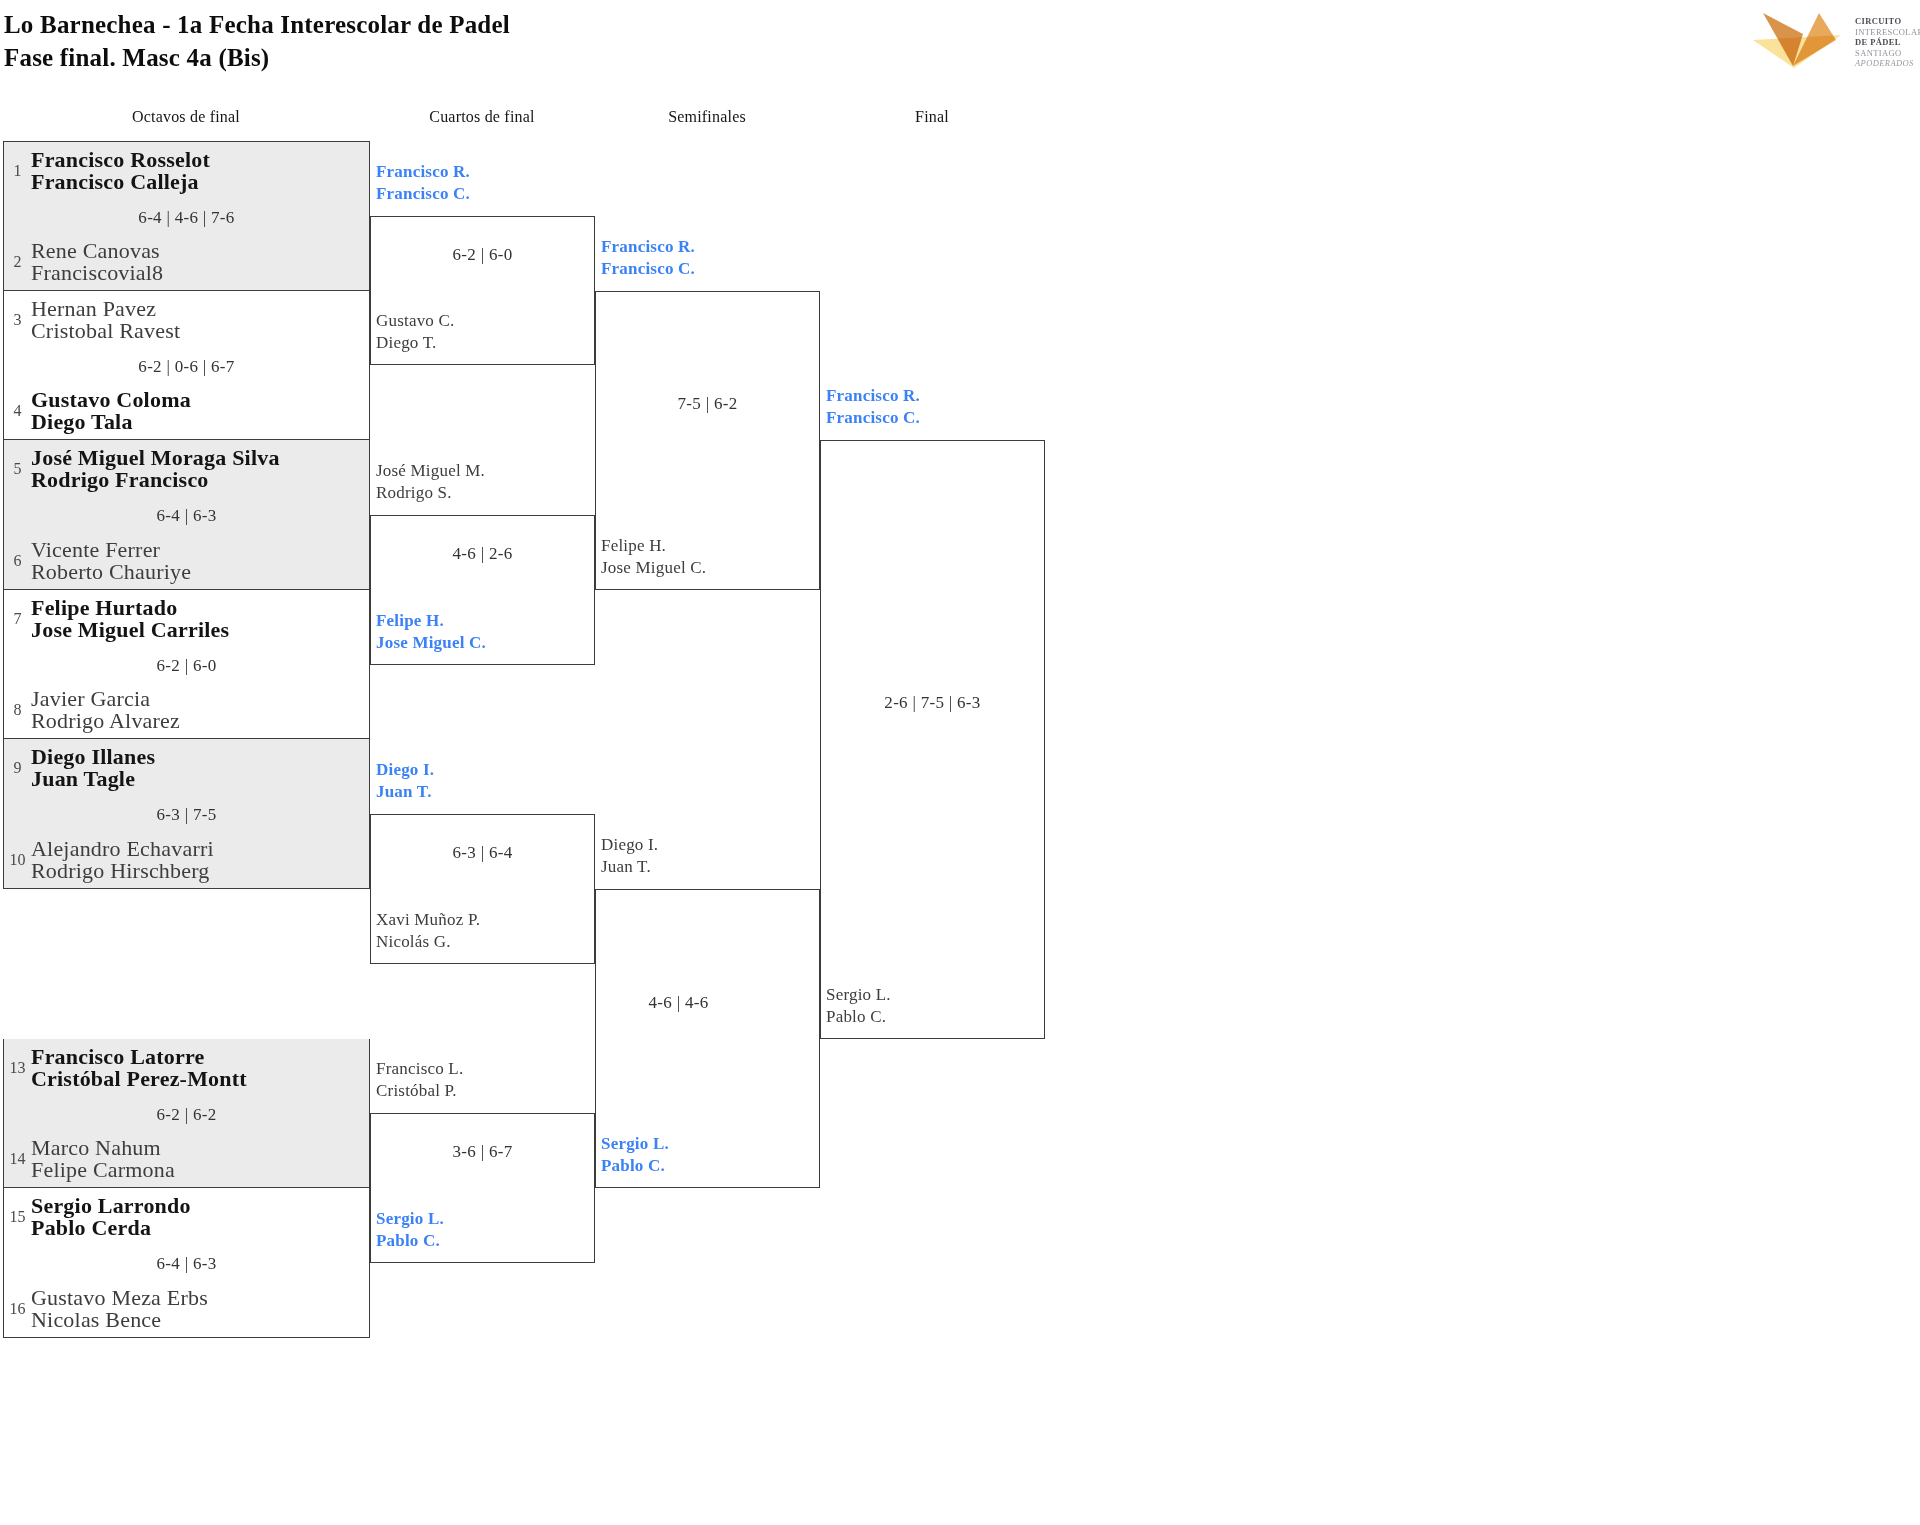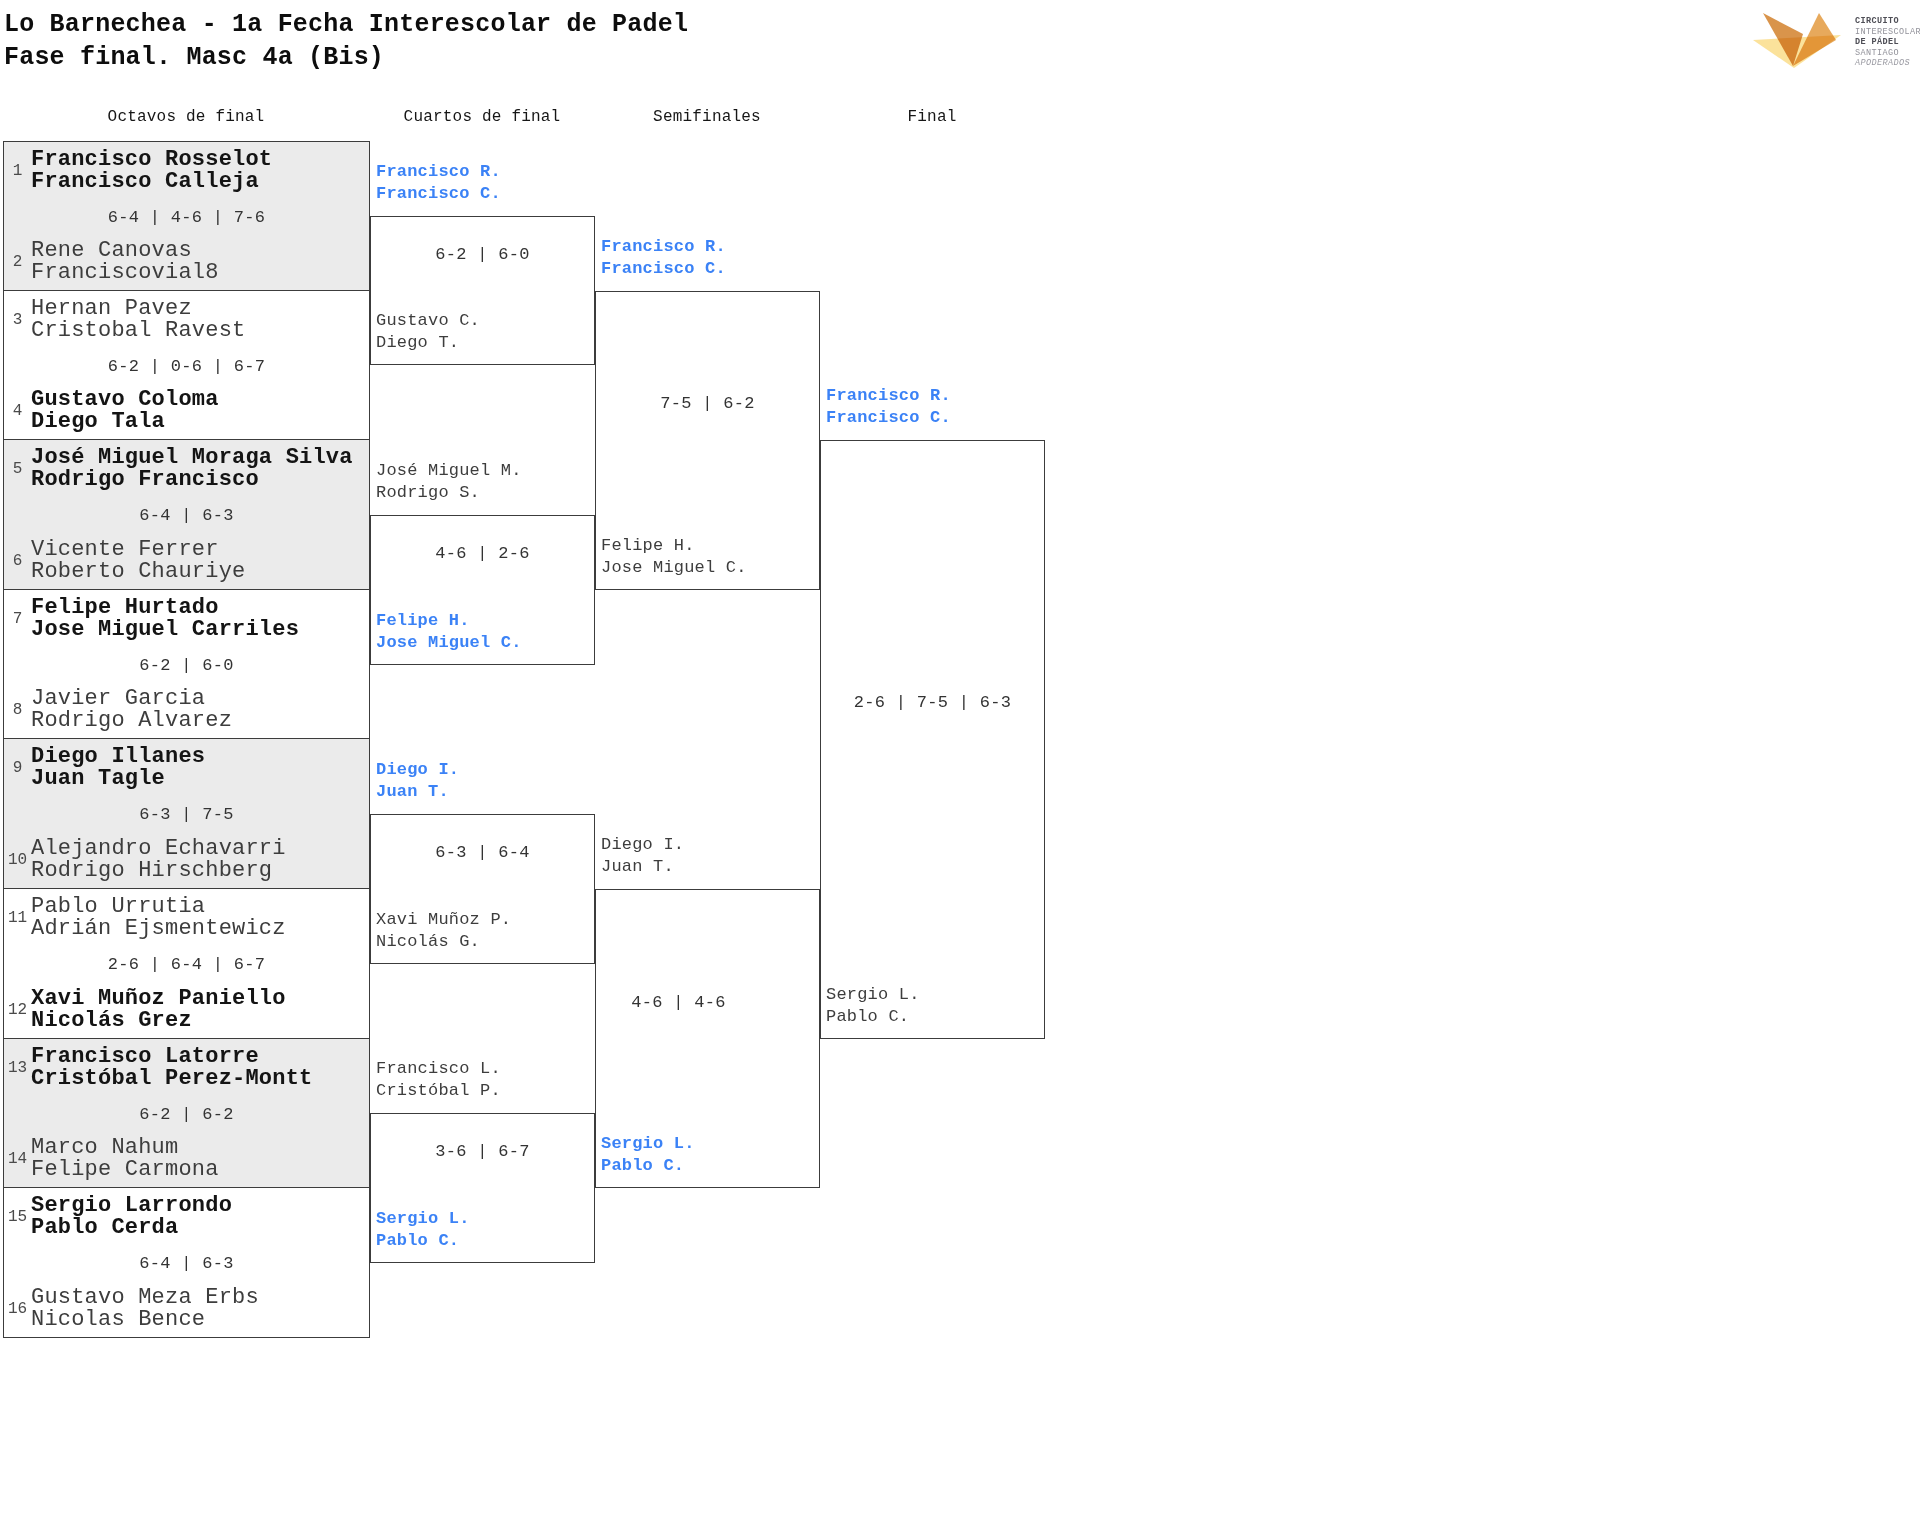--- a/index.html
+++ b/index.html
@@ -1,17 +1,17 @@
 <!DOCTYPE html>
 <html><head>
 <meta charset="utf-8">
 <style>
   html,body{margin:0;padding:0;background:#fff;}
   .canvas{position:relative;width:1920px;height:1525px;background:#fff;
-          font-family:Liberation Mono, monospace;color:#222;overflow:hidden;}
+          font-family:Liberation Serif, serif;color:#222;overflow:hidden;}
 
   
   .title{position:absolute;left:4px;top:8px;font-weight:700;font-size:25px;
          line-height:33px;color:#0d0d0d;letter-spacing:.2px;}
 
   
   .col-head{position:absolute;top:108px;transform:translateX(-50%);
             font-size:16px;color:#161616;letter-spacing:.2px;white-space:nowrap;}
 
   
@@ -163,37 +163,20 @@
     <div class="of-score">6-3 | 7-5</div>
     <div class="of-team of-bottom">
       <span class="seed">10</span>
       <div class="names" data-winner="false">
         <div>Alejandro Echavarri</div>
         <div>Rodrigo Hirschberg</div>
       </div>
     </div>
   </div>
 
-  <div class="of-box" style="top:889px;height:150px">
-    <div class="of-team of-top">
-      <span class="seed">11</span>
-      <div class="names" data-winner="false">
-        <div>Pablo Urrutia</div>
-        <div>Adrián Ejsmentewicz</div>
-      </div>
-    </div>
-    <div class="of-score">2-6 | 6-4 | 6-7</div>
-    <div class="of-team of-bottom">
-      <span class="seed">12</span>
-      <div class="names" data-winner="true">
-        <div>Xavi Muñoz Paniello</div>
-        <div>Nicolás Grez</div>
-      </div>
-    </div>
-  </div>
 
   <div class="of-box shaded" style="top:1039px;height:149px">
     <div class="of-team of-top">
       <span class="seed">13</span>
       <div class="names" data-winner="true">
         <div>Francisco Latorre</div>
         <div>Cristóbal Perez-Montt</div>
       </div>
     </div>
     <div class="of-score">6-2 | 6-2</div>

